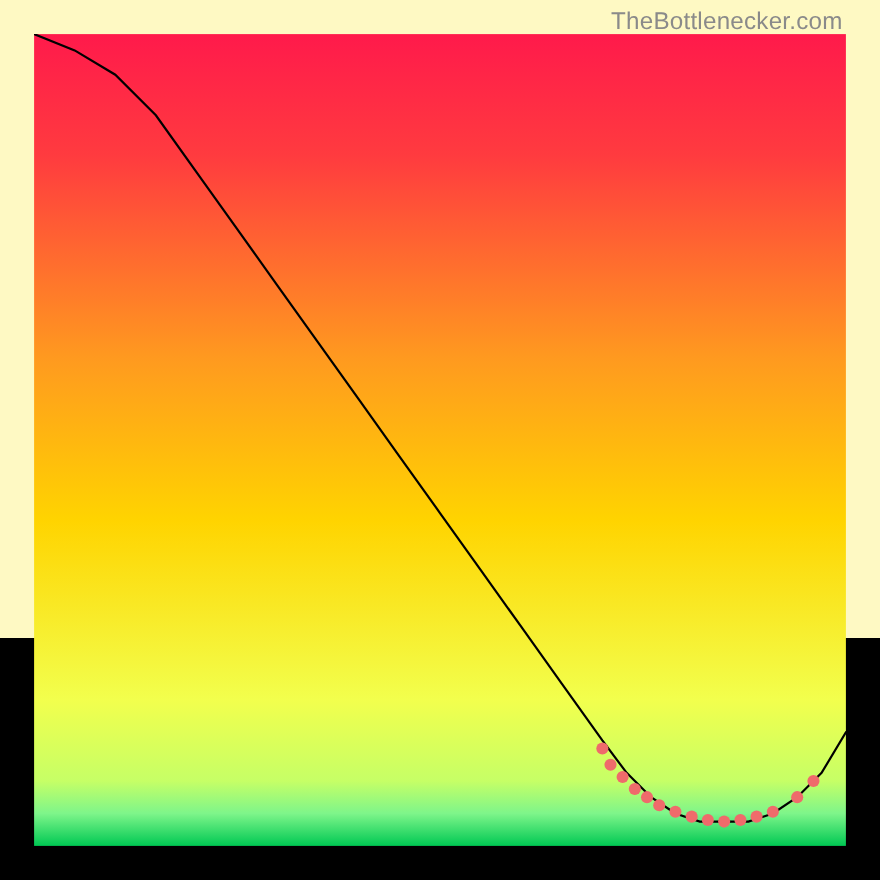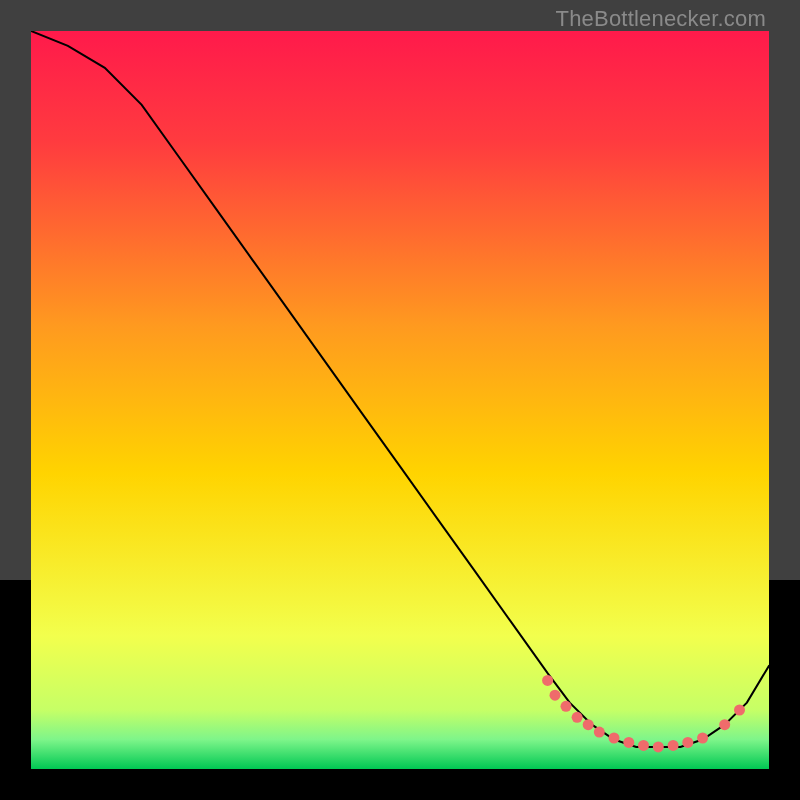--- a/index.html
+++ b/index.html
@@ -8,21 +8,21 @@
     width: 800px;
     height: 800px;
     background: #000;
     overflow: hidden;
     font-family: Arial, Helvetica, sans-serif;
   }
   .frame {
     position: relative;
     width: 800px;
     height: 580px;
-    background: #404040;
+    background: #fef9c3;
   }
   .plot {
     position: absolute;
     left: 31px;
     top: 31px;
     width: 738px;
     height: 738px;
     overflow: hidden;
   }
   .watermark {

